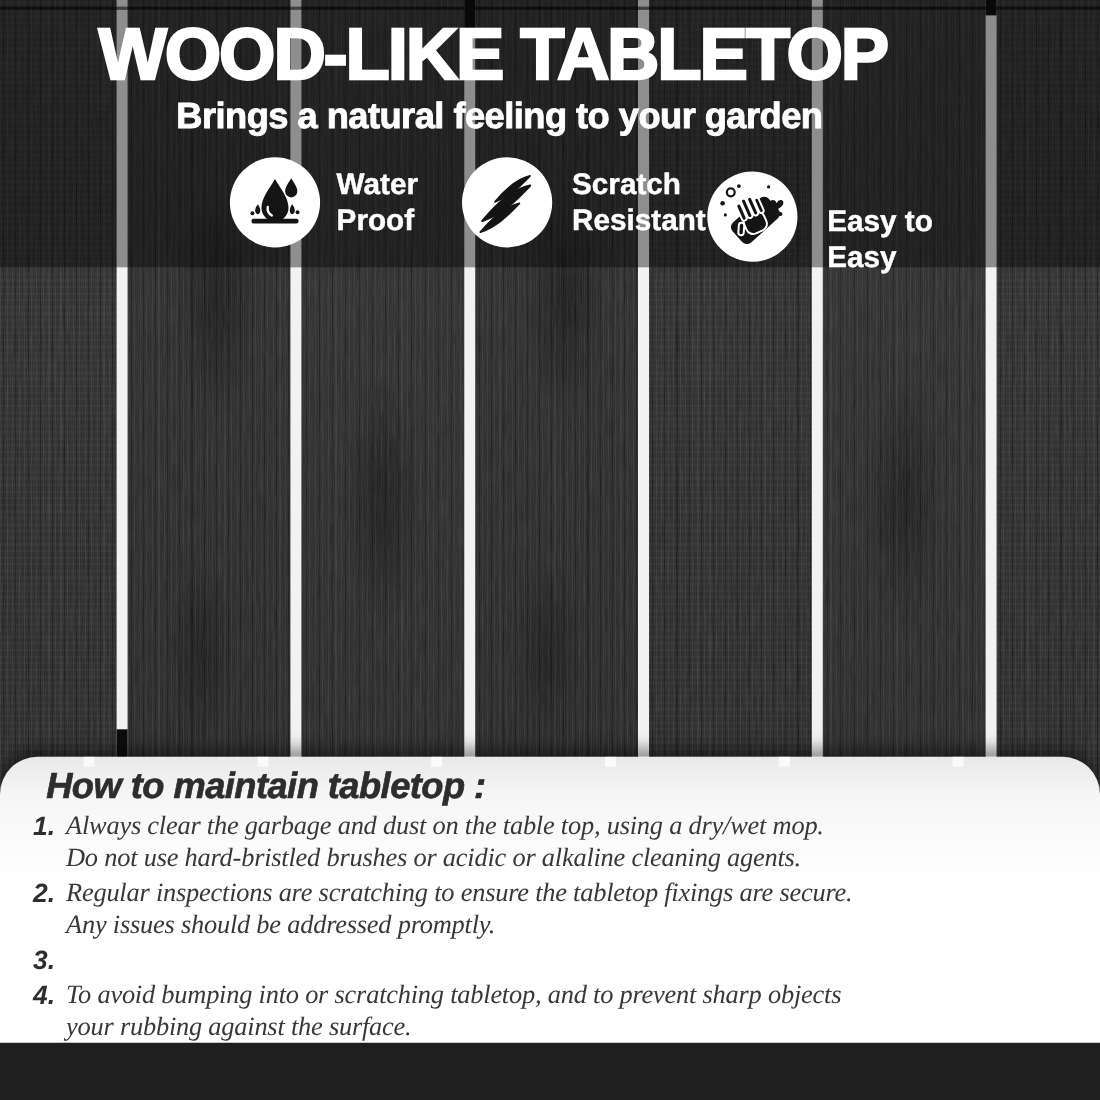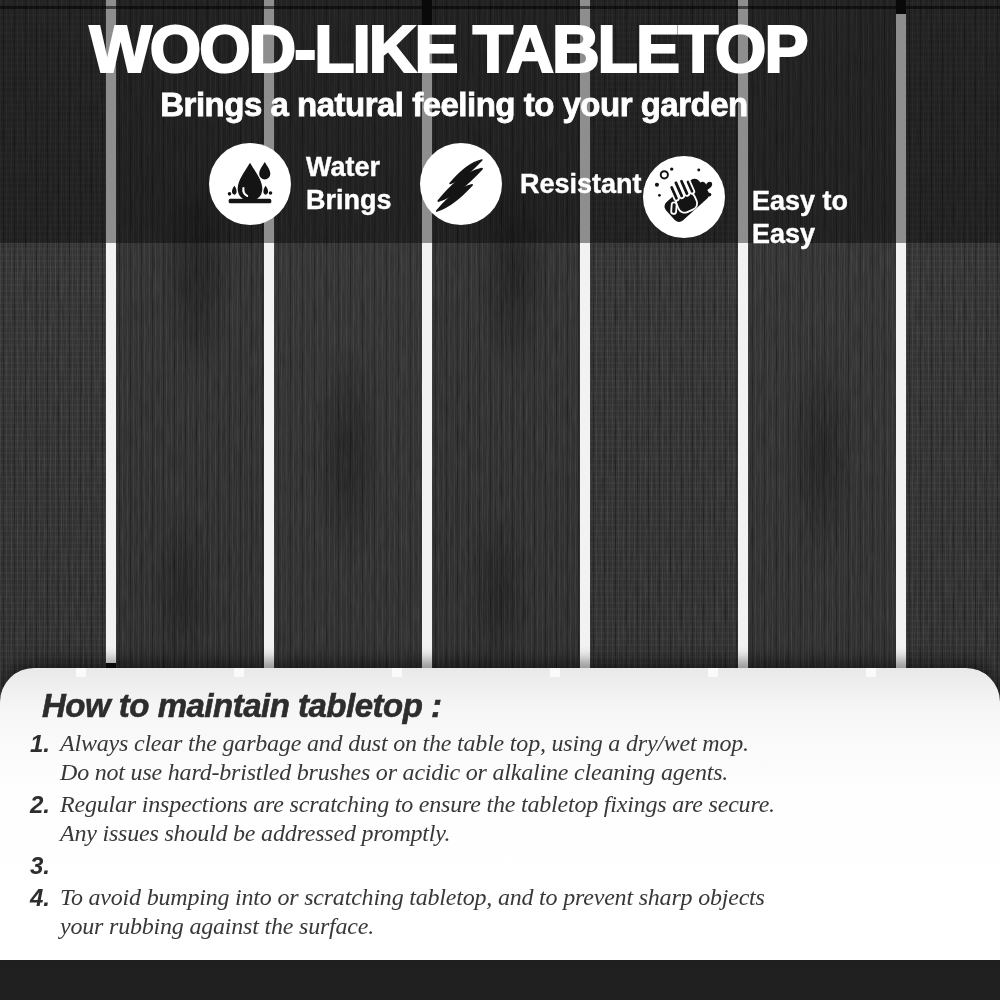--- a/index.html
+++ b/index.html
@@ -58,25 +58,25 @@
   .feature{position:absolute;top:0;display:flex;align-items:center;}
   .f1{left:209px;} .f2{left:420px;} .f3{left:643px;}
   .f1 .flabel{margin-left:15px;} .f2 .flabel{margin-left:18px;} .f3 .flabel{margin-left:27px;margin-top:42px;}
   .fcircle{
     width:82px;height:82px;border-radius:50%;background:#fff;flex:0 0 82px;
     display:flex;align-items:center;justify-content:center;
   }
   .flabel{font-size:27px;line-height:33px;font-weight:bold;-webkit-text-stroke:0.4px #fff;color:#fff;}
   
   .panel{
-    position:absolute;left:0;top:668px;width:1000px;height:292px;box-sizing:border-box;
+    position:absolute;left:0;top:688px;width:1000px;height:260px;box-sizing:border-box;
     border-radius:34px 34px 0 0;
     background:linear-gradient(180deg,#e9e9e9 0%,#f6f6f6 14%,#fefefe 40%,#ffffff 100%);
     box-shadow:0 -8px 14px rgba(0,0,0,0.40);
-    padding:20px 10px 0 30px;color:#333;
+    padding:8px 10px 0 30px;color:#333;
   }
   .notch{position:absolute;top:0;width:10px;height:9px;background:rgba(255,255,255,0.75);}
   .panel h2{
     margin:0 0 5px 12px;font-size:33px;line-height:36px;font-style:italic;font-weight:bold;
     color:#2d2d2d;-webkit-text-stroke:0.6px #2d2d2d;letter-spacing:-0.5px;
   }
   .mlist{list-style:none;margin:0;padding:0;}
   .mitem{display:flex;margin-bottom:3px;font-style:italic;}
   .mnum{
     flex:0 0 30px;font-weight:bold;font-size:24px;line-height:29px;color:#2e2e2e;
@@ -147,41 +147,42 @@
               <path d="M19,2 C23,7 23,12 19,13 C15,12 16,6 19,2 Z"></path>
               <circle cx="-25" cy="12" r="2.2"></circle>
               <circle cx="25" cy="11" r="2.2"></circle>
               <rect x="-26" y="18" width="52" height="5.5" rx="2"></rect>
             </g>
             <path d="M-8,5 a9,9 0 0,0 4.5,9.5" stroke="#ffffff" stroke-width="2.6" fill="none" stroke-linecap="round"></path>
           </svg>
         </div>
         <div class="flabel">
           <div>Water</div>
-          <div>Brings</div>
+          <div>Proof</div>
         </div>
       </div>
 
       <div class="feature f2">
         <div class="fcircle">
           <svg width="82" height="82" viewBox="-50 -50 100 100">
             <g fill="#141414" stroke="#141414" stroke-width="2.5" stroke-linejoin="round">
               <g transform="translate(6,-15) scale(0.72)">
                 <path d="M-27,20 C-6,13 10,-2 27,-20 C5,-15 -12,2 -27,20 Z"></path>
               </g>
               <g transform="translate(-1,1) scale(0.98)">
                 <path d="M-27,20 C-6,13 10,-2 27,-20 C5,-15 -12,2 -27,20 Z"></path>
               </g>
               <g transform="translate(-8,17) scale(0.80)">
                 <path d="M-27,20 C-6,13 10,-2 27,-20 C5,-15 -12,2 -27,20 Z"></path>
               </g>
             </g>
           </svg>
         </div>
         <div class="flabel">
+          <div>Scratch</div>
           <div>Resistant</div>
         </div>
       </div>
 
       <div class="feature f3">
         <div class="fcircle">
           <svg width="82" height="82" viewBox="-50 -50 100 100">
             <g transform="translate(2,4)">
               <g transform="rotate(-42)">
                 <rect x="-26" y="-14" width="54" height="30" rx="7" fill="#141414"></rect>

